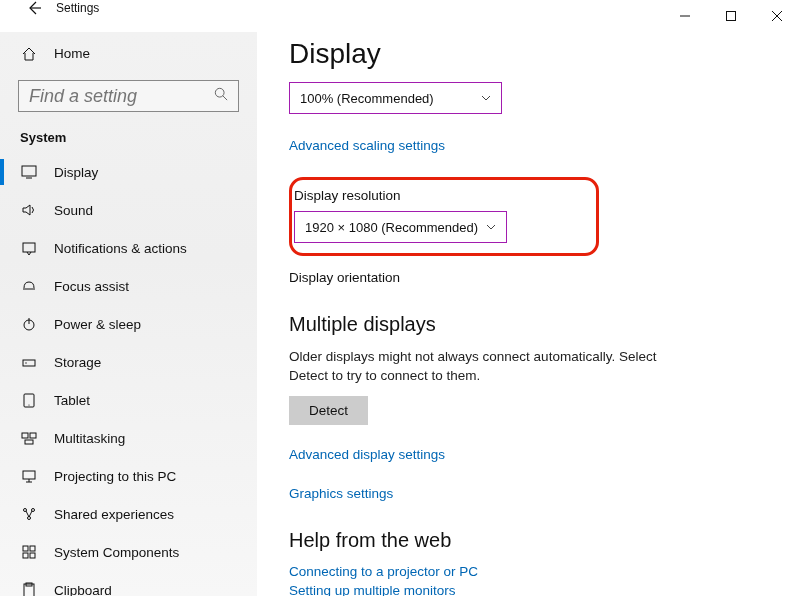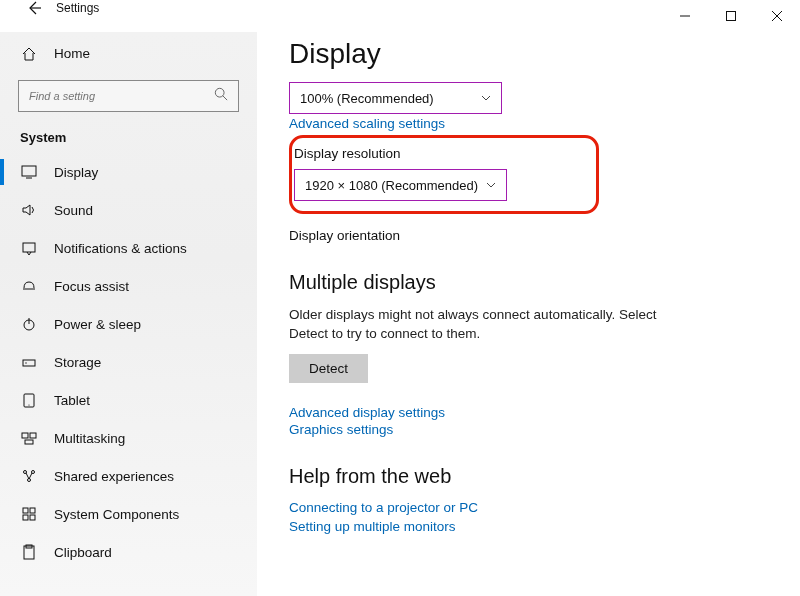--- a/index.html
+++ b/index.html
@@ -10,32 +10,32 @@
 .container { display: flex; height: calc(100% - 32px); }
 .sidebar { width: 257px; background: linear-gradient(to bottom, #f2f2f2 0%, #efefef 40%, #f7f7f7 100%); display: flex; flex-direction: column; }
 .sidebar-header { display: flex; align-items: center; padding: 0 0 0 20px; height: 0; margin-top: -24px; margin-bottom: 28px; }
 .back-btn { width: 28px; height: 28px; display: flex; align-items: center; justify-content: center; cursor: pointer; }
 .settings-label { font-size: 12px; margin-left: 8px; color: #111; }
 .home-row { display: flex; align-items: flex-start; padding: 10px 0 10px 20px; cursor: pointer; }
 .home-row .icon { width: 18px; margin-right: 16px; display:flex; align-items:center; justify-content:center;}
 .home-row .label { font-size: 13.5px; color: #111; }
 .search-wrap { padding: 8px 18px 10px 18px; }
 .search-box { display: flex; align-items: center; justify-content: space-between; border: 1px solid #888; background: #f6f6f6; height: 32px; padding: 0 10px; }
-.search-box input { border: none; outline: none; background: transparent; font-size: 11px; font-style: italic; color: #666; width: 180px; }
+.search-box input { border: none; outline: none; background: transparent; font-size: 18px; font-style: italic; color: #666; width: 180px; }
 .category { font-weight: 700; font-size: 13px; padding: 8px 0 8px 20px; color: #111; }
 .nav { flex: 1; overflow-y: hidden; }
 .nav-item { display: flex; align-items: center; padding: 0 0 0 20px; height: 38px; cursor: pointer; position: relative; }
 .nav-item .icon { width: 18px; margin-right: 16px; color: #222; display:flex; align-items:center; justify-content:center;}
 .nav-item .label { font-size: 13.5px; color: #111; }
 .nav-item.active::before { content:""; position:absolute; left:0; top:6px; bottom:6px; width:4px; background:#0078d4; }
 .content { flex: 1; padding: 6px 32px 0 32px; overflow-y: auto; position: relative; }
 .page-title { font-size: 28px; font-weight: 350; color: #111; margin-bottom: 12px; }
 .dropdown { display: flex; align-items: center; justify-content: space-between; border: 1px solid #a21caf; width: 213px; height: 32px; padding: 0 10px; font-size: 13px; color: #111; background: #fff; cursor: pointer; }
 .section-label { font-size: 13.5px; color: #111; margin: 14px 0 8px 0; }
-.link { color: #0066b4; font-size: 13.5px; cursor: pointer; margin: 2px 0; display: block; }
+.link { color: #0066b4; font-size: 13.5px; cursor: pointer; margin: 24px 0; display: block; }
 .subheading { font-size: 20px; font-weight: 500; color: #111; margin: 28px 0 12px 0; }
 .body-text { font-size: 13.5px; color: #222; line-height: 1.4; max-width: 400px; }
 .detect-btn { background: #ccc; border: none; padding: 7px 20px; font-size: 13.5px; margin-top: 10px; cursor: pointer; color:#111;}
 .highlight-box { border: 3px solid #e6200a; border-radius: 14px; padding: 6px 8px 10px 2px; margin-top: 4px; width: 310px; }
 .highlight-box .section-label { margin-top: 2px; }
 .chev { width:10px; height:10px; }
 .vscroll { position:absolute; right:0; top:0; bottom:0; width:6px; }
 </style>
 </head>
 <body>
@@ -162,20 +162,29 @@
               <rect x="1" y="3" width="6" height="5" fill="none" stroke="#111" stroke-width="1"></rect>
               <rect x="9" y="3" width="6" height="5" fill="none" stroke="#111" stroke-width="1"></rect>
               <rect x="4" y="10" width="8" height="4" fill="none" stroke="#111" stroke-width="1"></rect>
             </svg>
           </span>
         <span class="label">Multitasking</span>
       </div>
       <div class="nav-item">
         <span class="icon">
             <svg width="16" height="16" viewBox="0 0 16 16">
+              <rect x="2" y="3" width="12" height="8" fill="none" stroke="#111" stroke-width="1"></rect>
+              <path d="M5 14 L11 14 M8 11 L8 14" fill="none" stroke="#111" stroke-width="1"></path>
+            </svg>
+          </span>
+        <span class="label">Projecting to this PC</span>
+      </div>
+      <div class="nav-item">
+        <span class="icon">
+            <svg width="16" height="16" viewBox="0 0 16 16">
               <circle cx="4" cy="4" r="1.5" fill="none" stroke="#111" stroke-width="1"></circle>
               <circle cx="12" cy="4" r="1.5" fill="none" stroke="#111" stroke-width="1"></circle>
               <circle cx="8" cy="12" r="1.5" fill="none" stroke="#111" stroke-width="1"></circle>
               <path d="M5 5 L8 11 M11 5 L8 11" stroke="#111" stroke-width="1"></path>
             </svg>
           </span>
         <span class="label">Shared experiences</span>
       </div>
       <div class="nav-item">
         <span class="icon">

